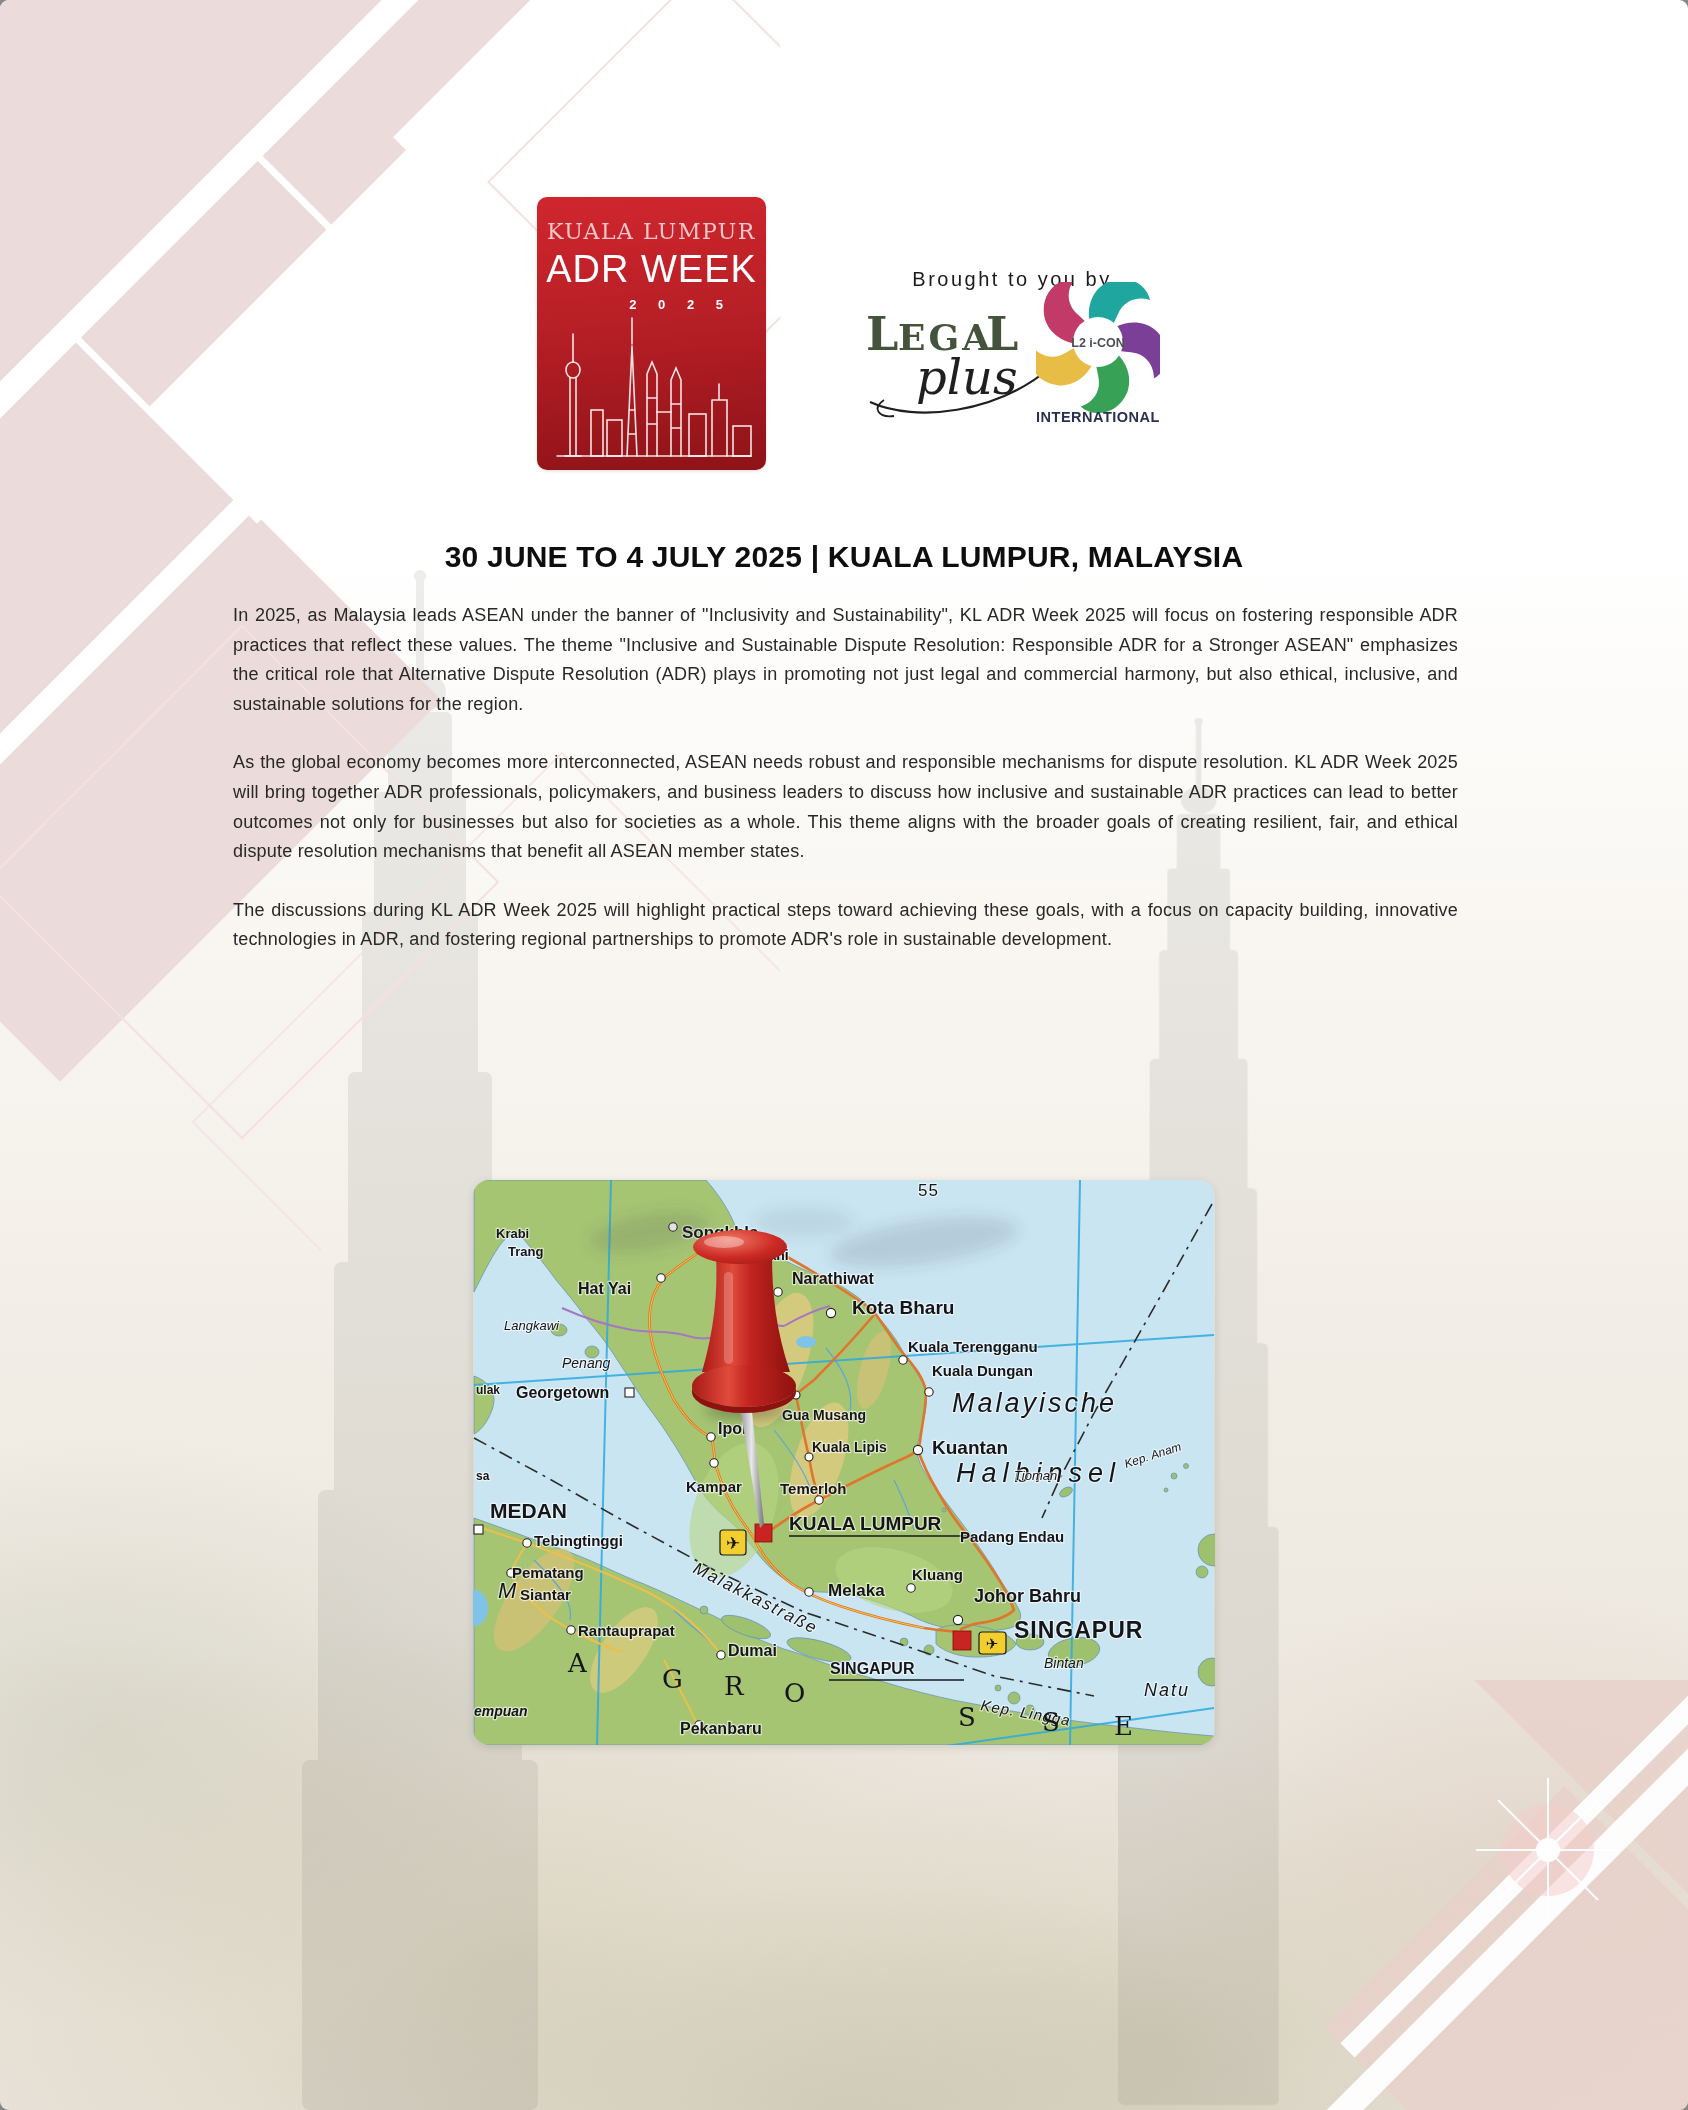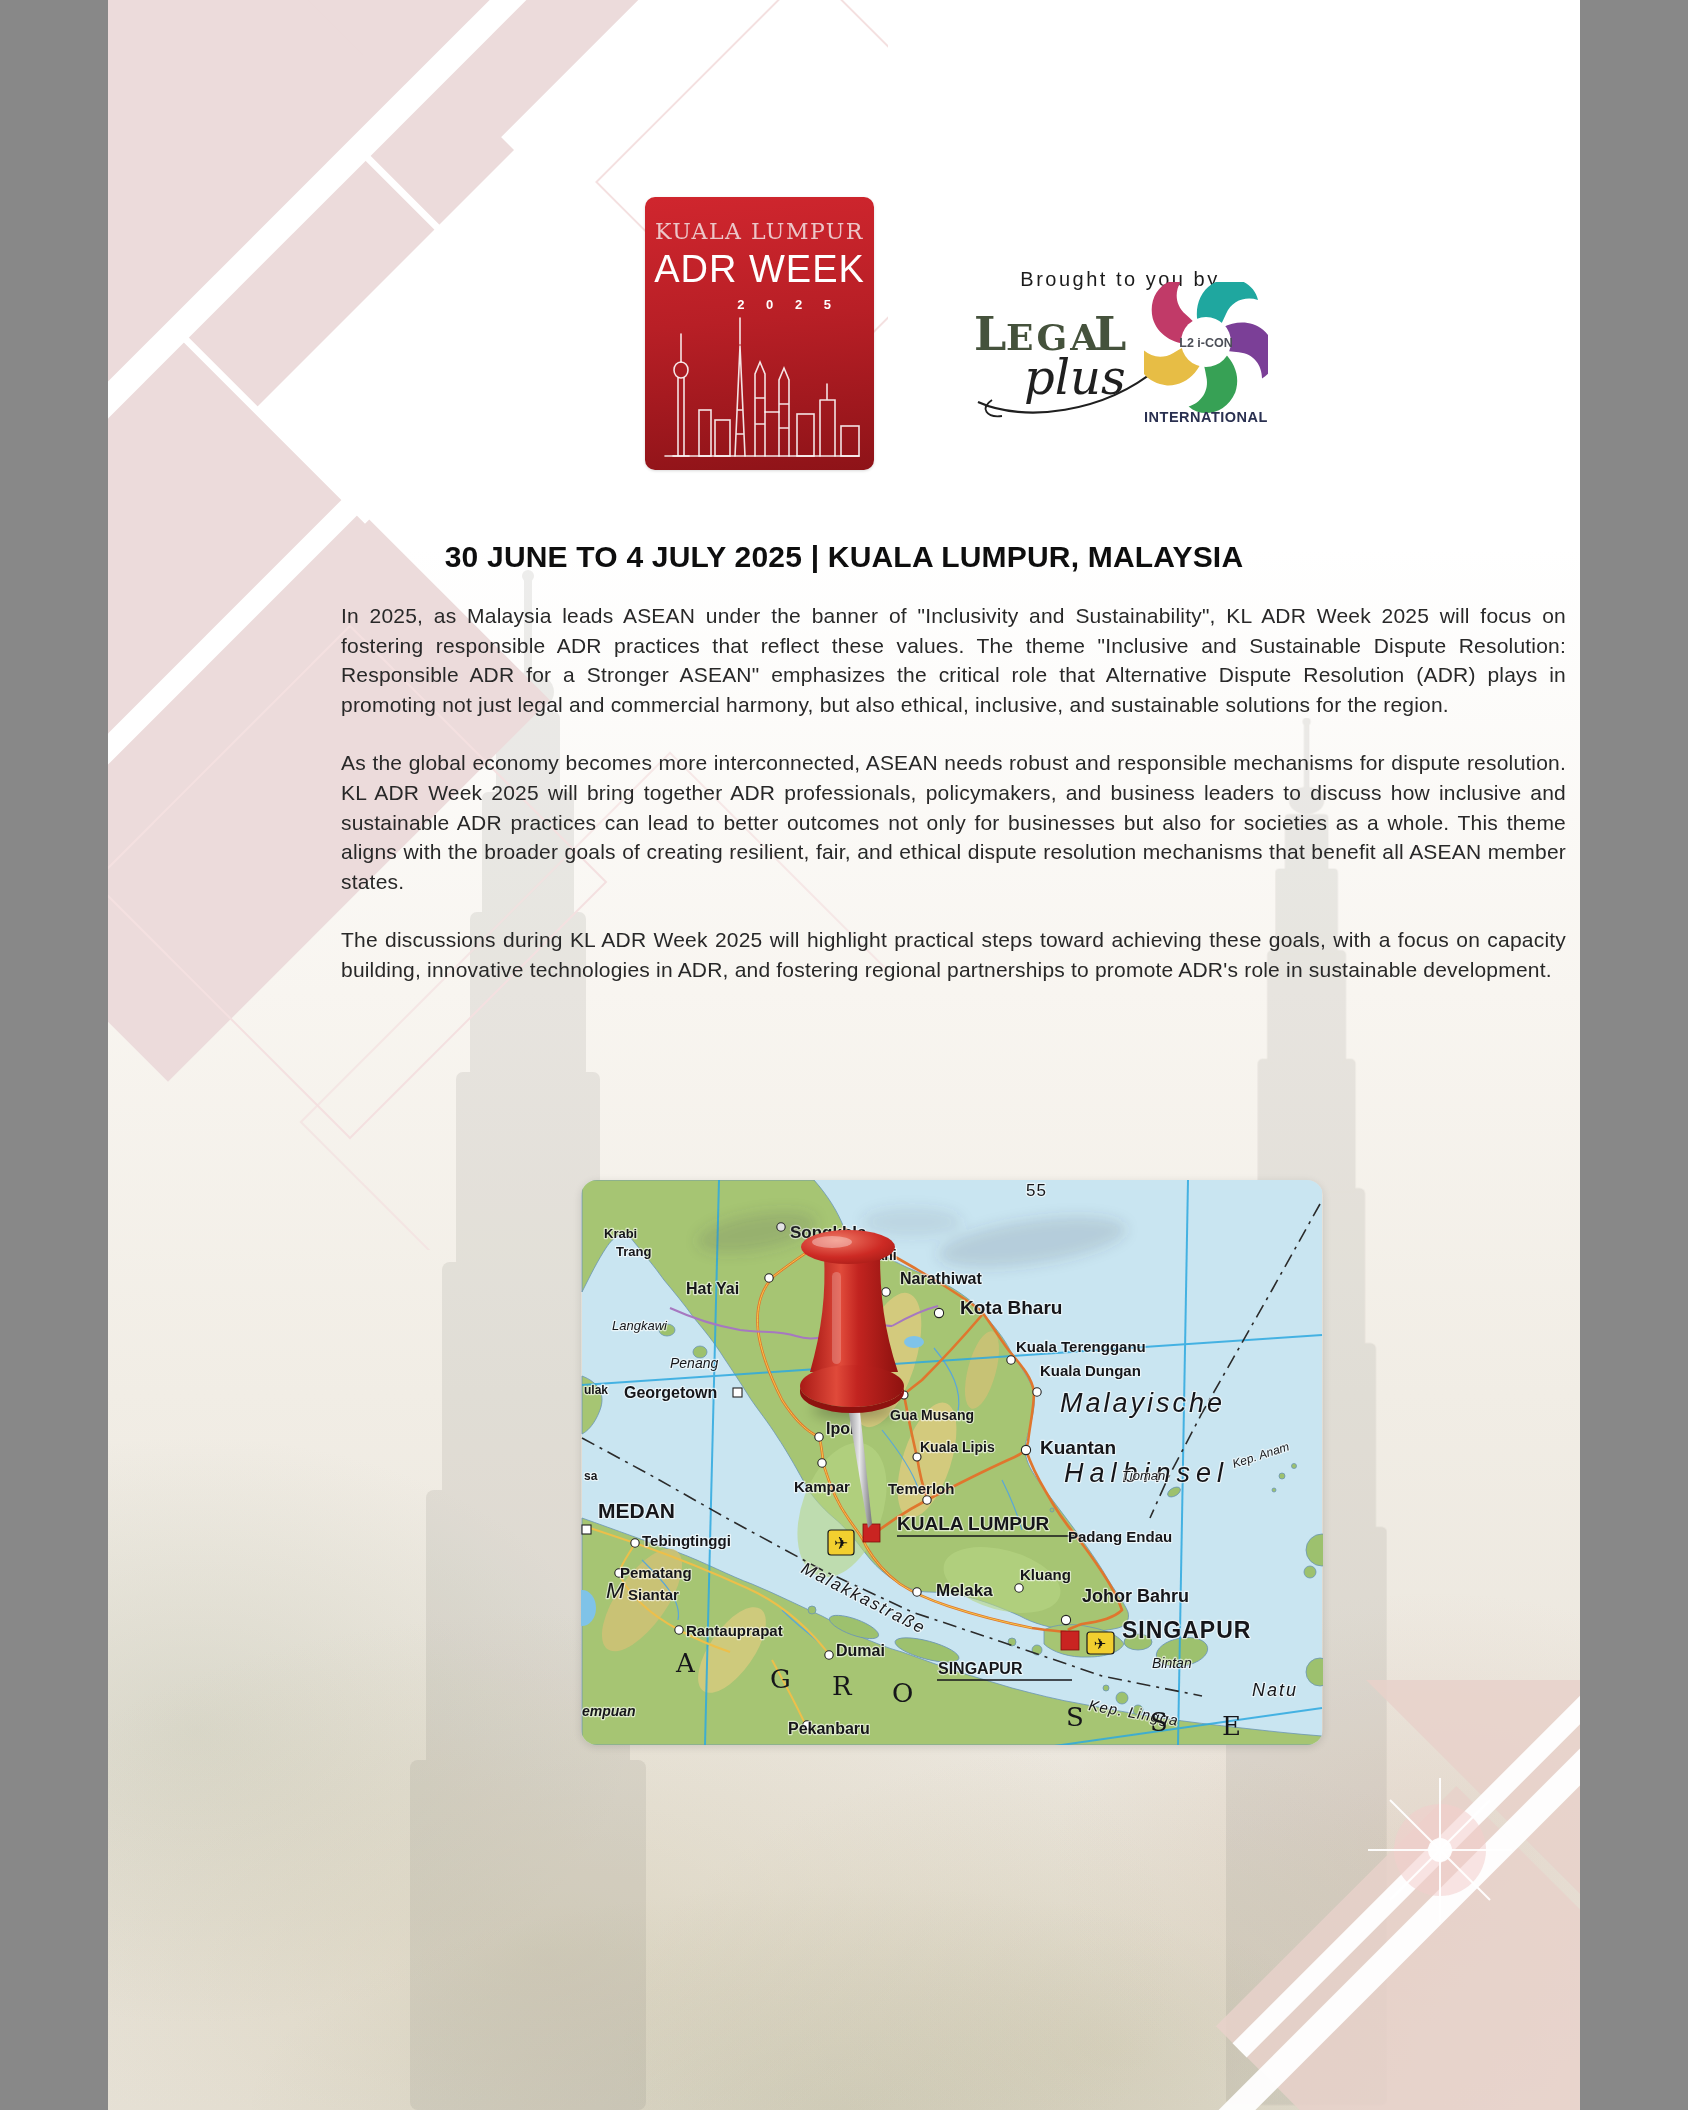--- a/index.html
+++ b/index.html
@@ -1,17 +1,17 @@
 <!DOCTYPE html>
 <html><head>
 <meta charset="utf-8">
 <style>
   html,body{margin:0;padding:0;background:#888;}
-  .page{position:relative;width:1472px;height:2110px;background:#a3a3a3;overflow:hidden;
-        font-family:"Liberation Sans",sans-serif;margin:0 auto;}
+  .page{position:relative;width:1688px;height:2110px;background:#a3a3a3;overflow:hidden;
+        font-family:"Liberation Sans",sans-serif;margin:0 auto;border-radius:9px;}
   .bg-wash{position:absolute;inset:0;pointer-events:none;background:
     radial-gradient(900px 500px at 30% 93%, rgba(196,186,150,.35), rgba(196,186,150,0) 70%),
     radial-gradient(700px 430px at 68% 97%, rgba(188,178,140,.30), rgba(188,178,140,0) 70%),
     radial-gradient(540px 380px at 90% 88%, rgba(205,172,152,.25), rgba(205,172,152,0) 70%),
     radial-gradient(620px 420px at 6% 82%, rgba(168,174,148,.28), rgba(168,174,148,0) 70%),
     radial-gradient(800px 300px at 50% 100%, rgba(120,130,95,.18), rgba(120,130,95,0) 75%),
     linear-gradient(180deg,#ffffff 0%,#ffffff 26%,#f8f5f0 47%,#f1ede5 66%,#ebe6dd 85%,#e8e3d9 100%);}
   .bg-towers{position:absolute;left:0;top:0;pointer-events:none;}
   
   .deco-tl{position:absolute;left:0;top:0;width:780px;height:1250px;overflow:hidden;pointer-events:none;}
@@ -35,21 +35,21 @@
   .logo-skyline{position:absolute;left:0;bottom:6px;}
   
   .brought{position:absolute;left:862px;top:268px;width:300px;text-align:center;font-size:20px;
      letter-spacing:2.5px;color:#1b1b1b;}
   .legal-svg{position:absolute;left:864px;top:296px;}
   .icon-svg{position:absolute;left:1036px;top:282px;}
   
   .heading{position:absolute;left:0;top:540px;width:100%;text-align:center;font-size:30px;
      font-weight:bold;color:#0e0e0e;letter-spacing:.2px;}
   .bodytext{position:absolute;left:233px;top:601px;width:1225px;color:#282828;}
-  .bodytext p{margin:0 0 29px 0;font-size:21px;line-height:29.6px;text-align:justify;letter-spacing:.2px;}
+  .bodytext p{margin:0 0 29px 0;font-size:18px;line-height:29.6px;text-align:justify;letter-spacing:.2px;}
   
   .map-wrap{position:absolute;left:473px;top:1180px;width:742px;height:565px;border-radius:16px;
      overflow:hidden;box-shadow:0 2px 8px rgba(0,0,0,.12);}
   text.ml{font-family:"Liberation Sans",sans-serif;fill:#16161a;paint-order:stroke;
      stroke:rgba(255,255,255,.6);stroke-width:2.4px;stroke-linejoin:round;}
   text.ml.b{font-weight:bold;}
   text.ml.i{font-style:italic;}
   text.ml.bi{font-weight:bold;font-style:italic;}
   text.ml.r{font-weight:normal;}
   text.ml.ser{font-family:"DejaVu Serif",serif;stroke:none;}

